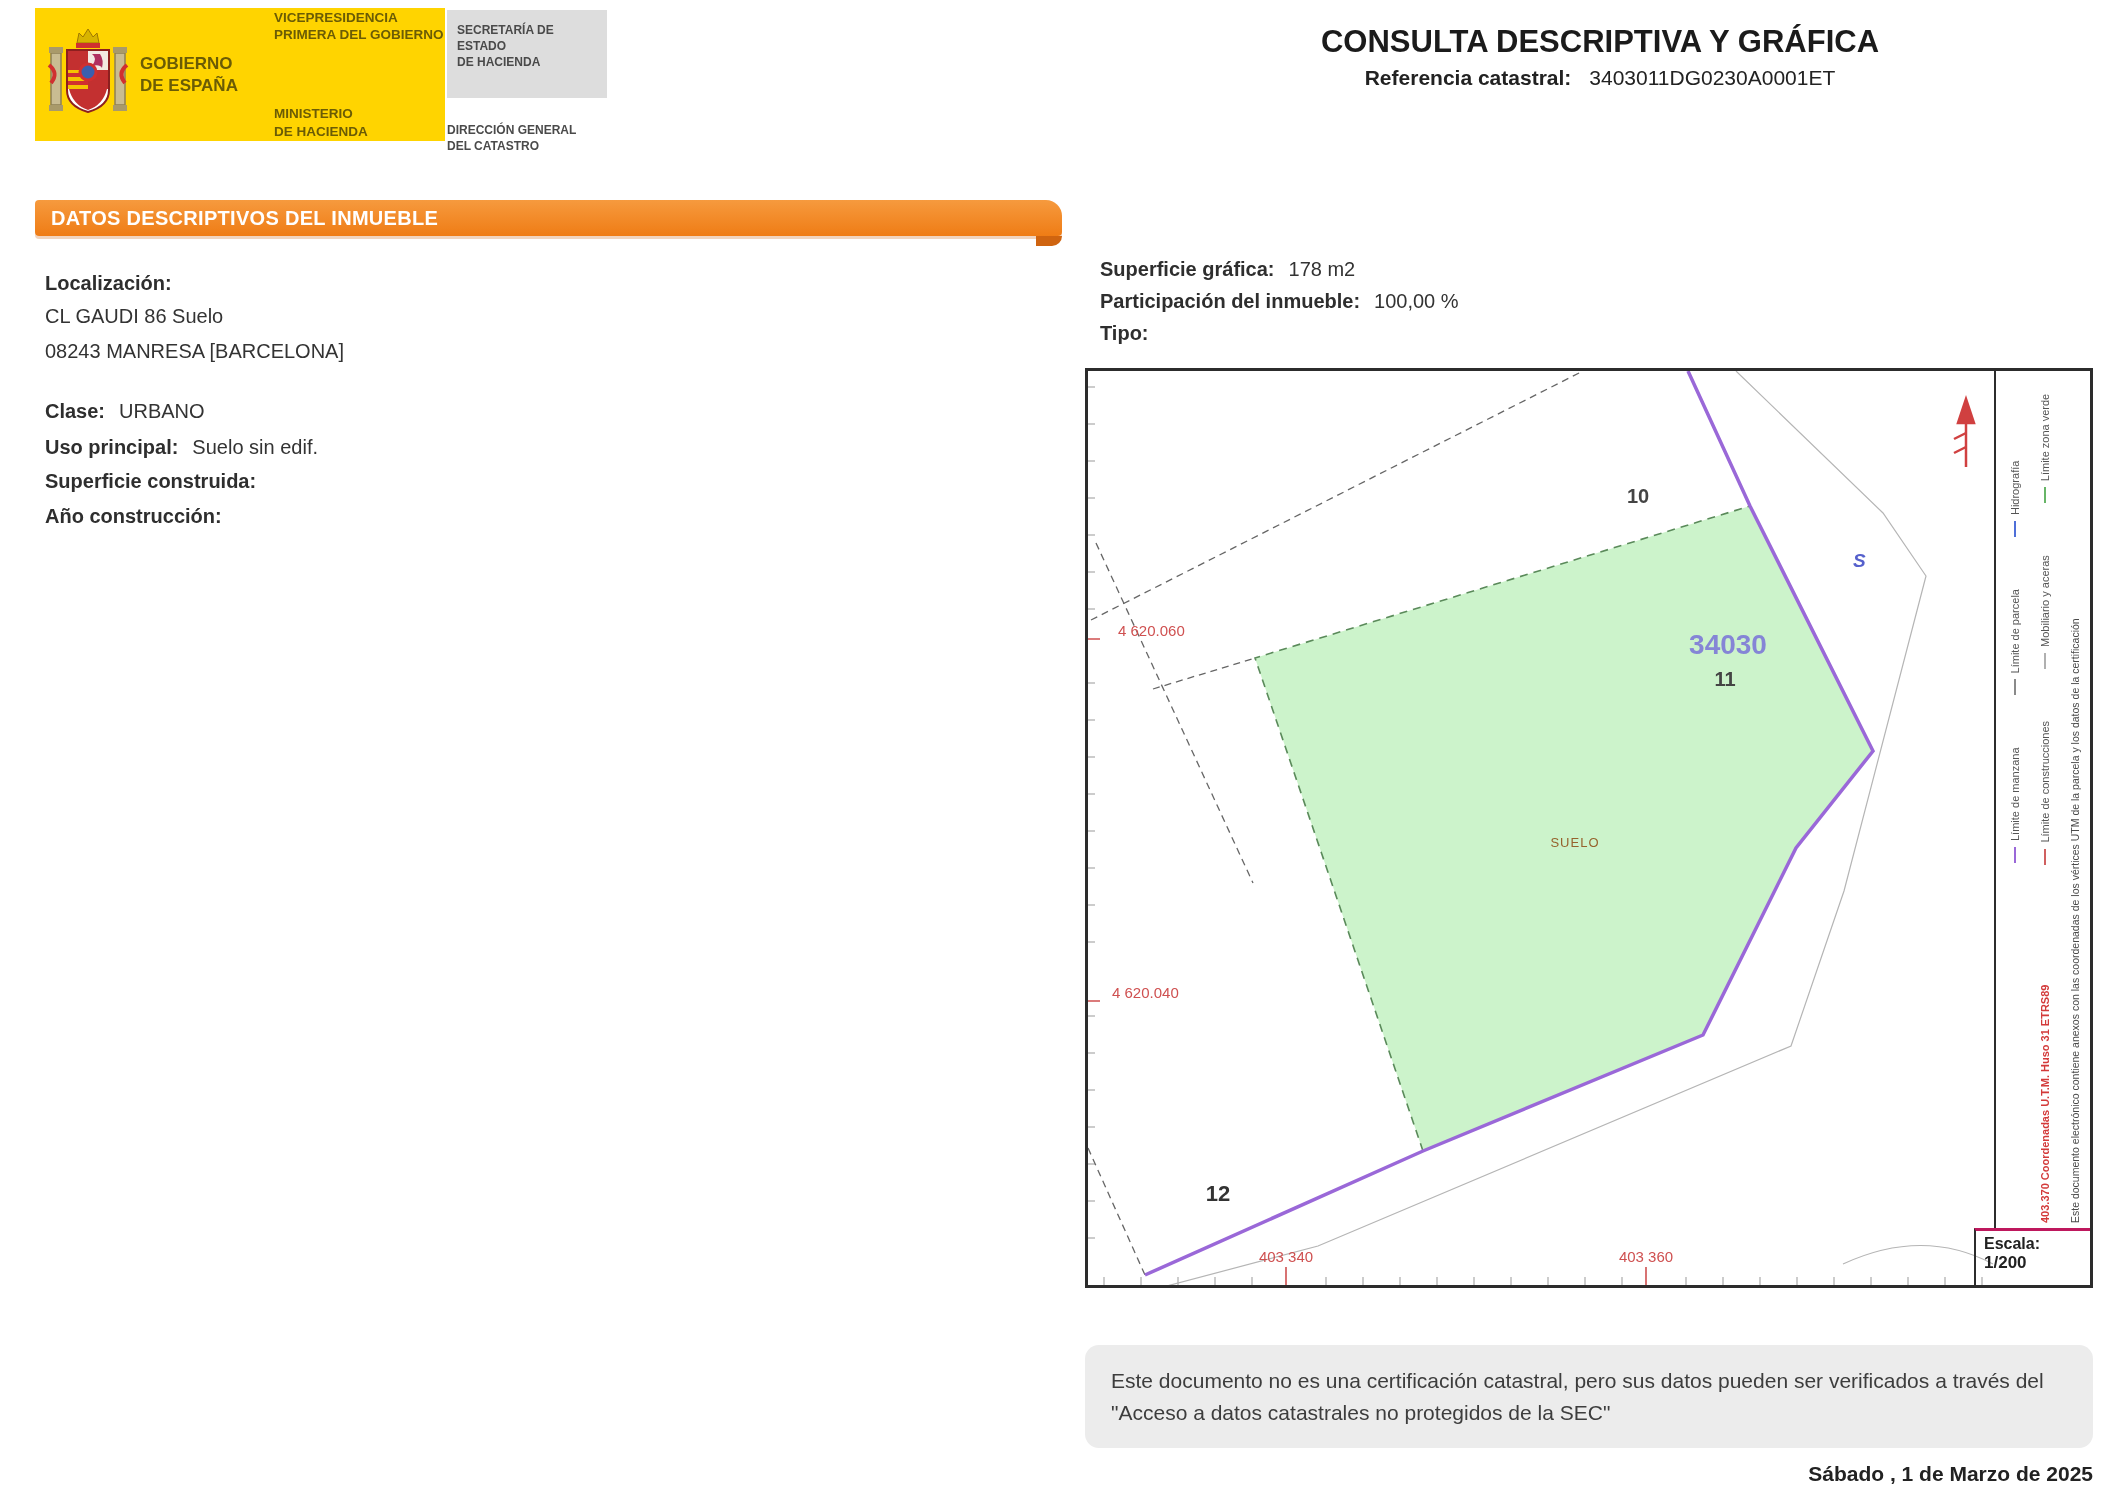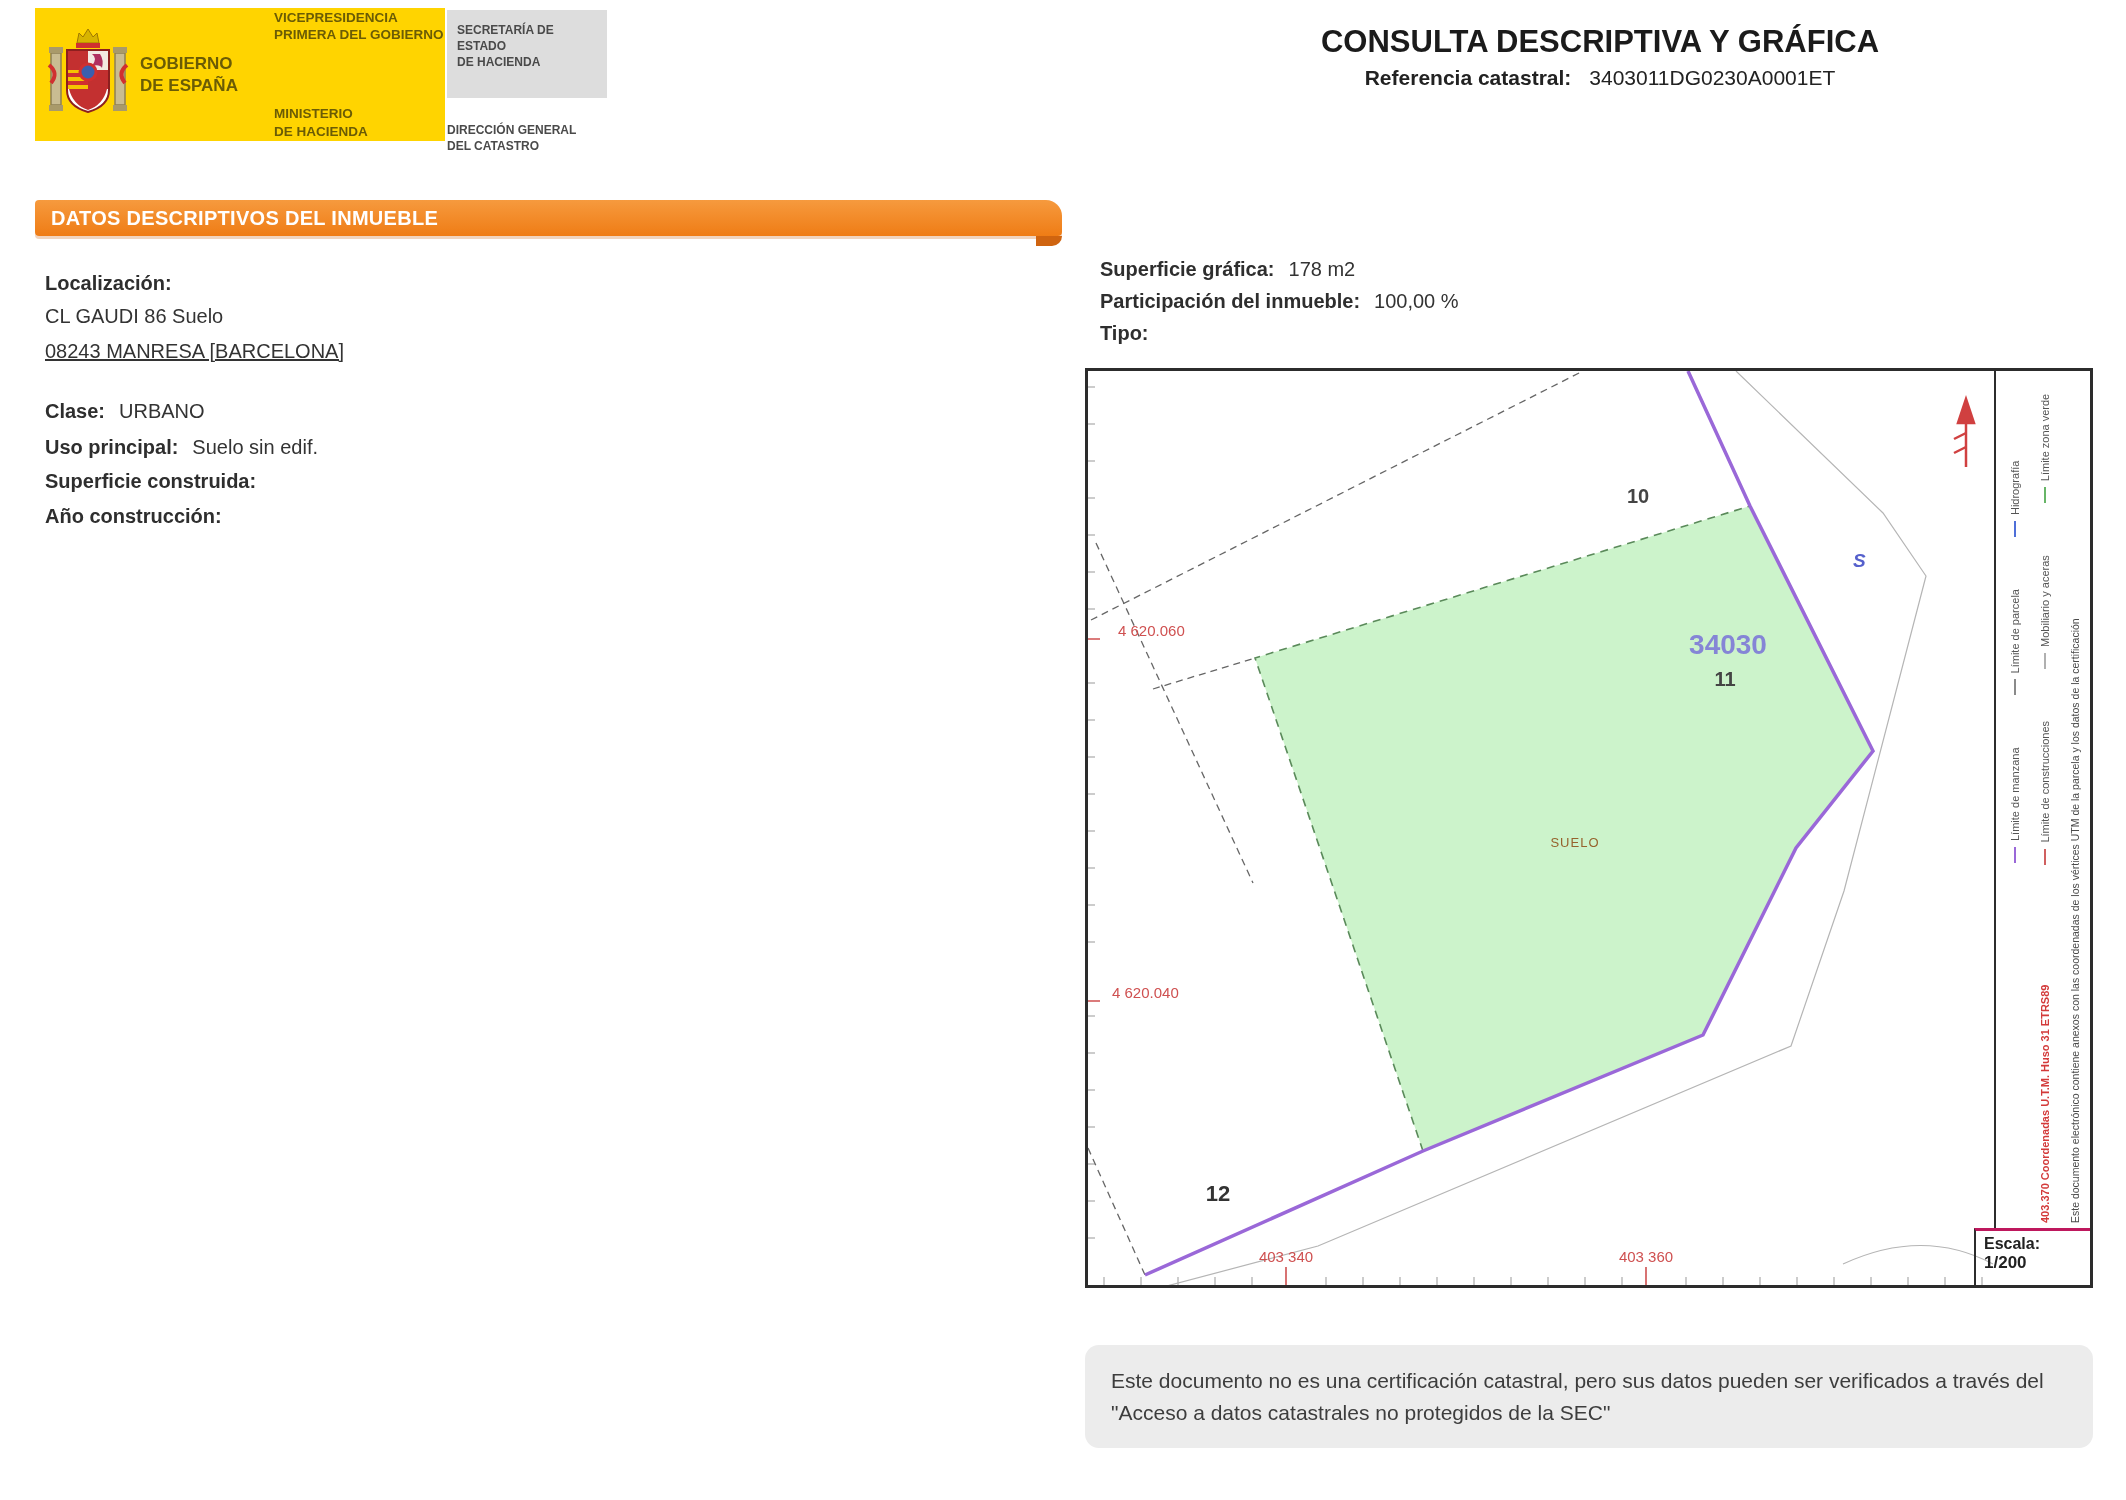--- a/index.html
+++ b/index.html
@@ -104,21 +104,21 @@
     <div class="title-line">CONSULTA DESCRIPTIVA Y GRÁFICA</div>
     <div id="ref-line">
       <span class="lbl">Referencia catastral:</span><span>3403011DG0230A0001ET</span>
     </div>
   </div>
 
   <div id="bar-datos" class="abs obar">DATOS DESCRIPTIVOS DEL INMUEBLE</div>
 
   <div class="abs field" style="left:45px; top:272px;"><b>Localización:</b></div>
   <div class="abs field" style="left:45px; top:305px;">CL GAUDI 86 Suelo</div>
-  <div class="abs field" style="left:45px; top:340px;text-decoration:underline;">08243 MANRESA [BARCELONA]</div>
+  <div class="abs field" style="left:45px; top:340px;">08243 MANRESA [BARCELONA]</div>
   <div class="abs field" style="left:45px; top:400px;">
     <b>Clase:</b><span class="val">URBANO</span>
   </div>
   <div class="abs field" style="left:45px; top:436px;">
     <b>Uso principal:</b><span class="val">Suelo sin edif.</span>
   </div>
   <div class="abs field" style="left:45px; top:470px;">
     <b>Superficie construida:</b><span class="val"></span>
   </div>
   <div class="abs field" style="left:45px; top:505px;">
@@ -219,14 +219,15 @@
       </div>
     </div>
 
     <div id="scale-box">
       <div class="s1">Escala:</div>
       <div class="s2">1/200</div>
     </div>
   </div>
 
   <div id="disclaimer" class="abs">Este documento no es una certificación catastral, pero sus datos pueden ser verificados a través del "Acceso a datos catastrales no protegidos de la SEC"</div>
+  <div id="doc-date" class="abs">Sábado , 1 de Marzo de 2025</div>
 
 </div>
 
 </body></html>

